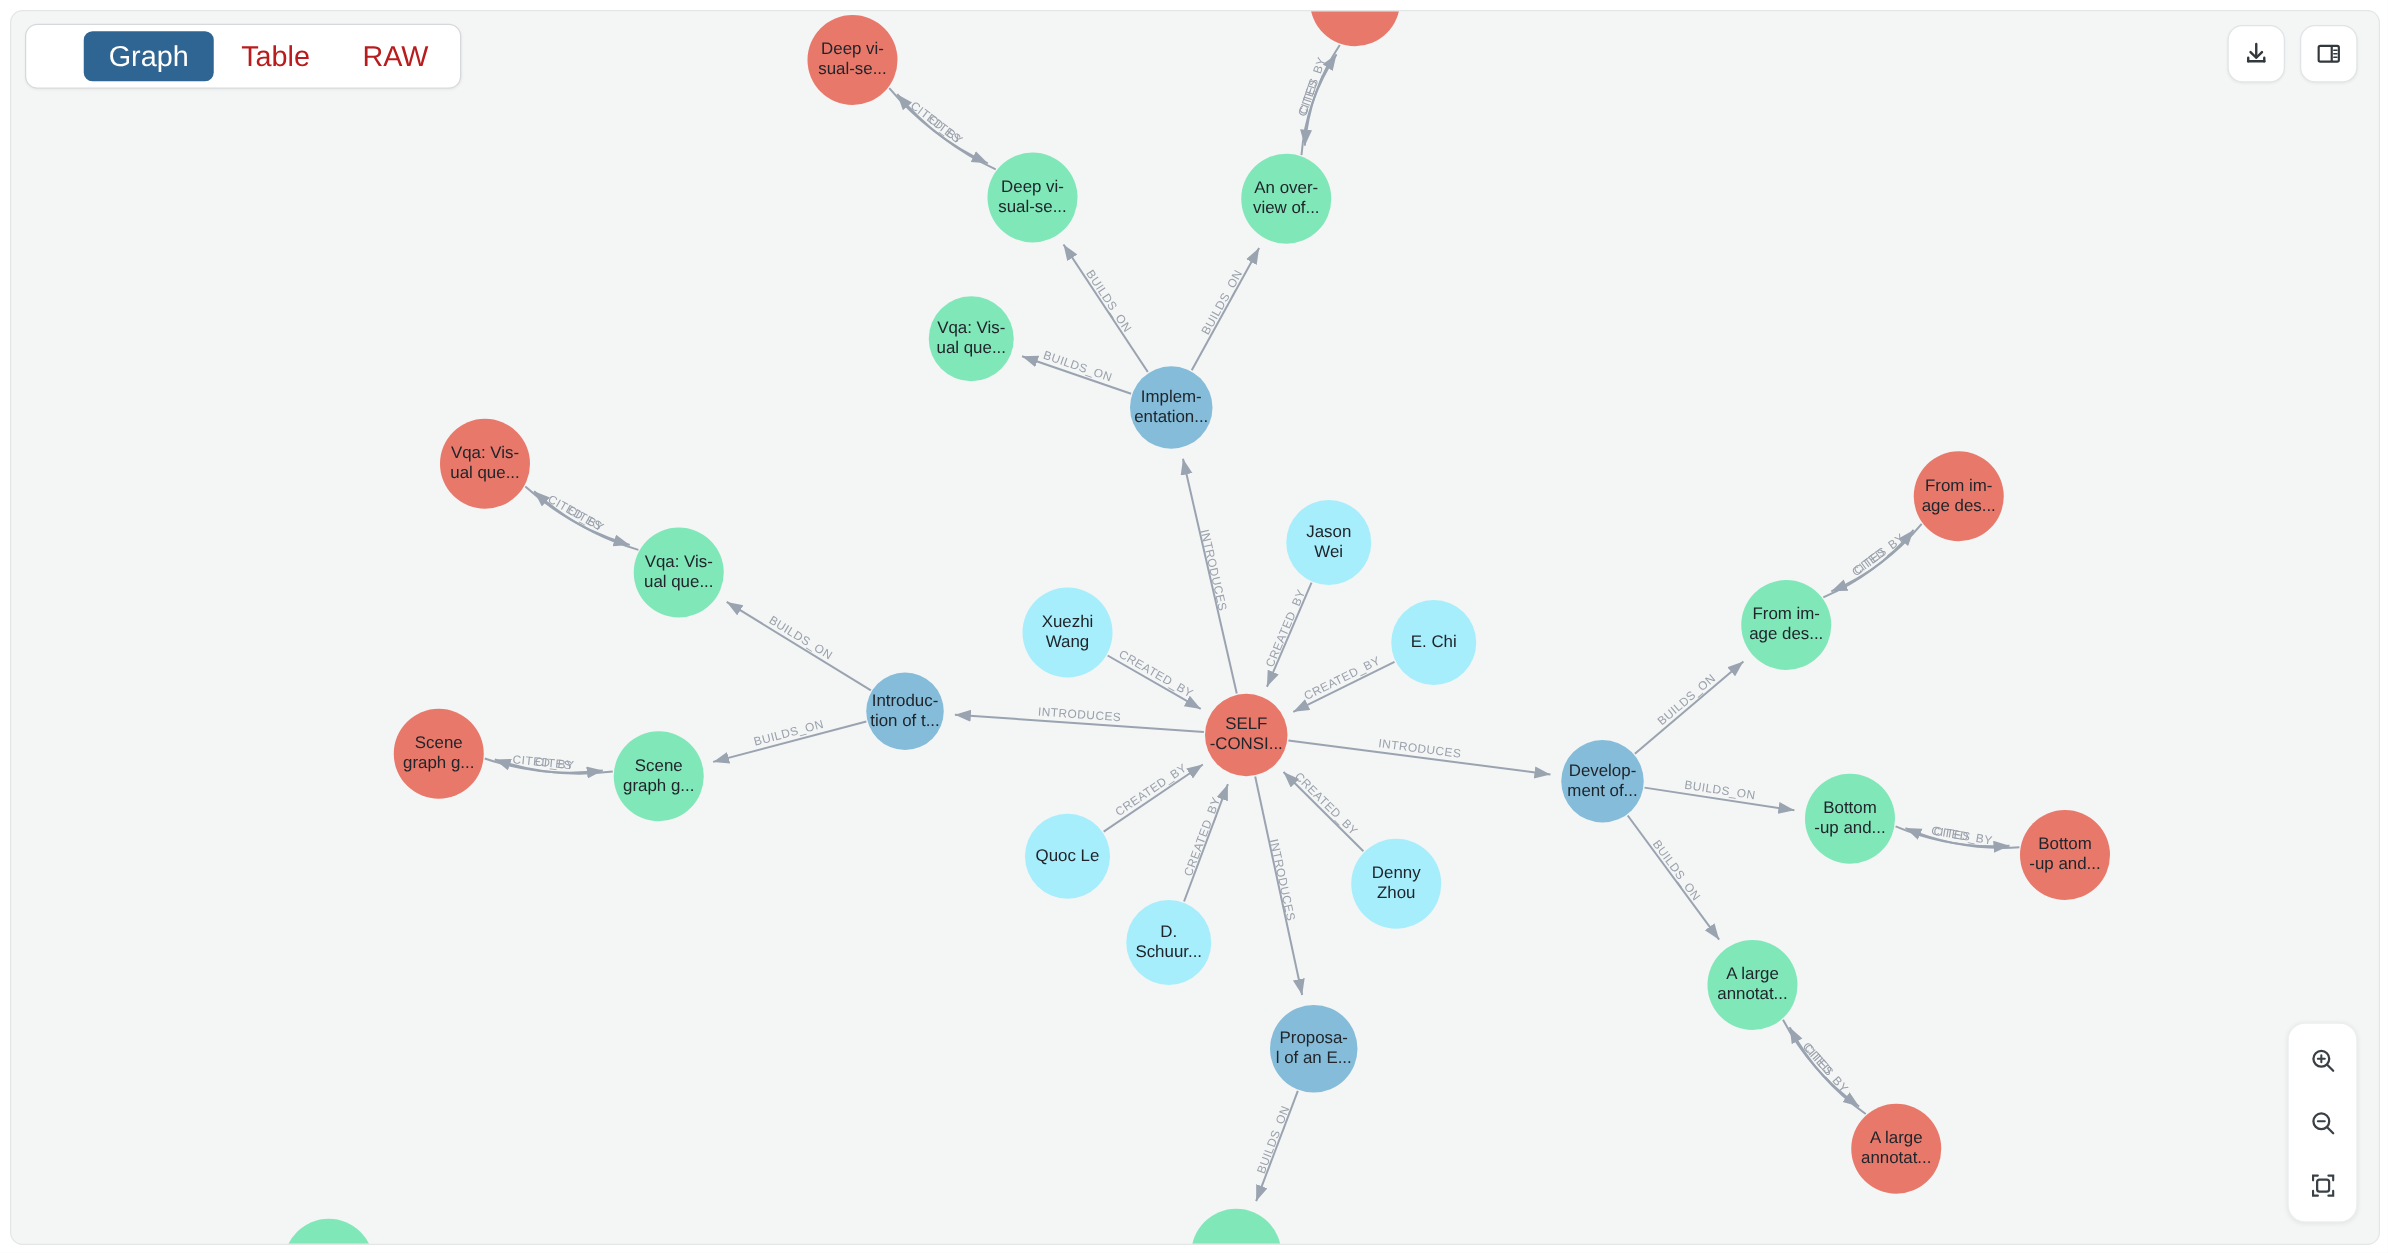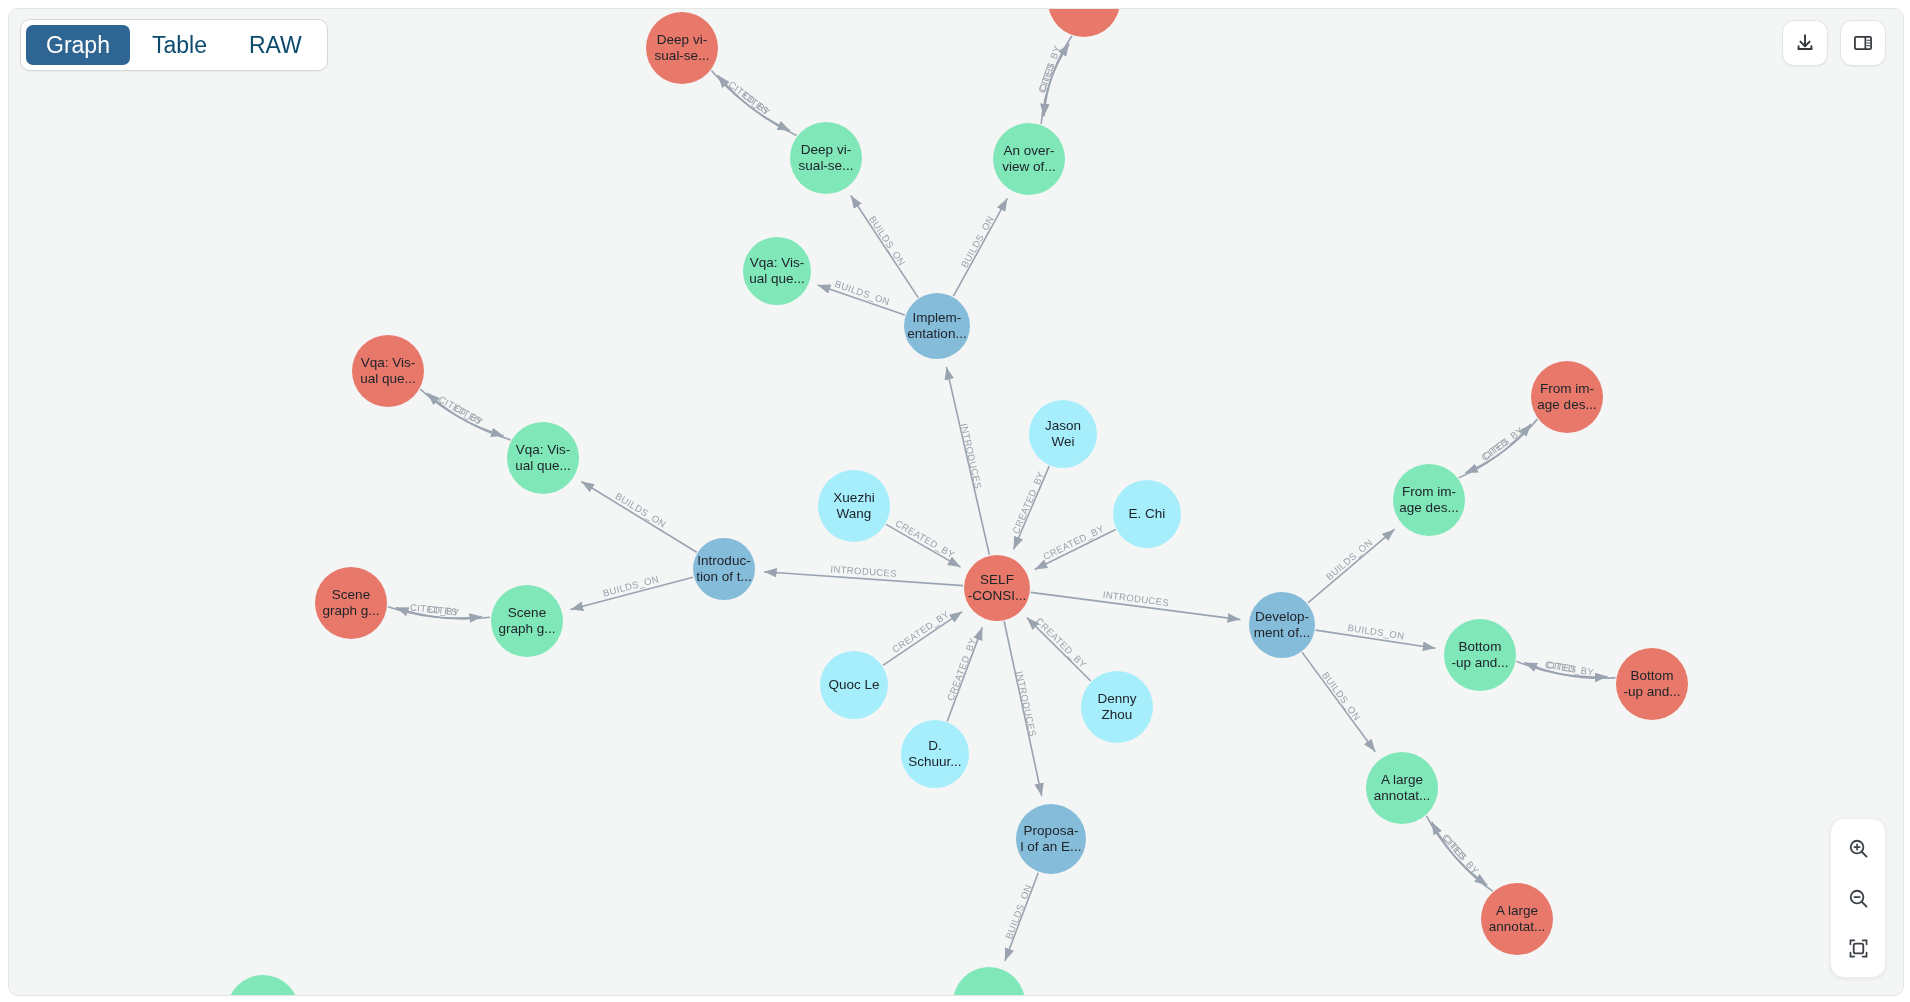--- a/index.html
+++ b/index.html
@@ -66,28 +66,29 @@
     padding: 5px;
     display: flex;
     gap: 2px;
     box-shadow: 0 1px 2px rgba(0,0,0,0.05);
     z-index: 20;
   }
   .tab {
     padding: 8px 20px;
     border-radius: 7px;
     font-size: 23px;
-    color: #0c4a6e;
+    color: #b91c1c;
     cursor: pointer;
     line-height: 1.05;
     user-select: none;
   }
   .tab.active {
     background: #2e6593;
     color: #ffffff;
+    margin-left: 41px;
   }
   
   #top-tools {
     position: absolute;
     right: 24px;
     top: 20px;
     display: flex;
     gap: 12px;
     z-index: 20;
   }

